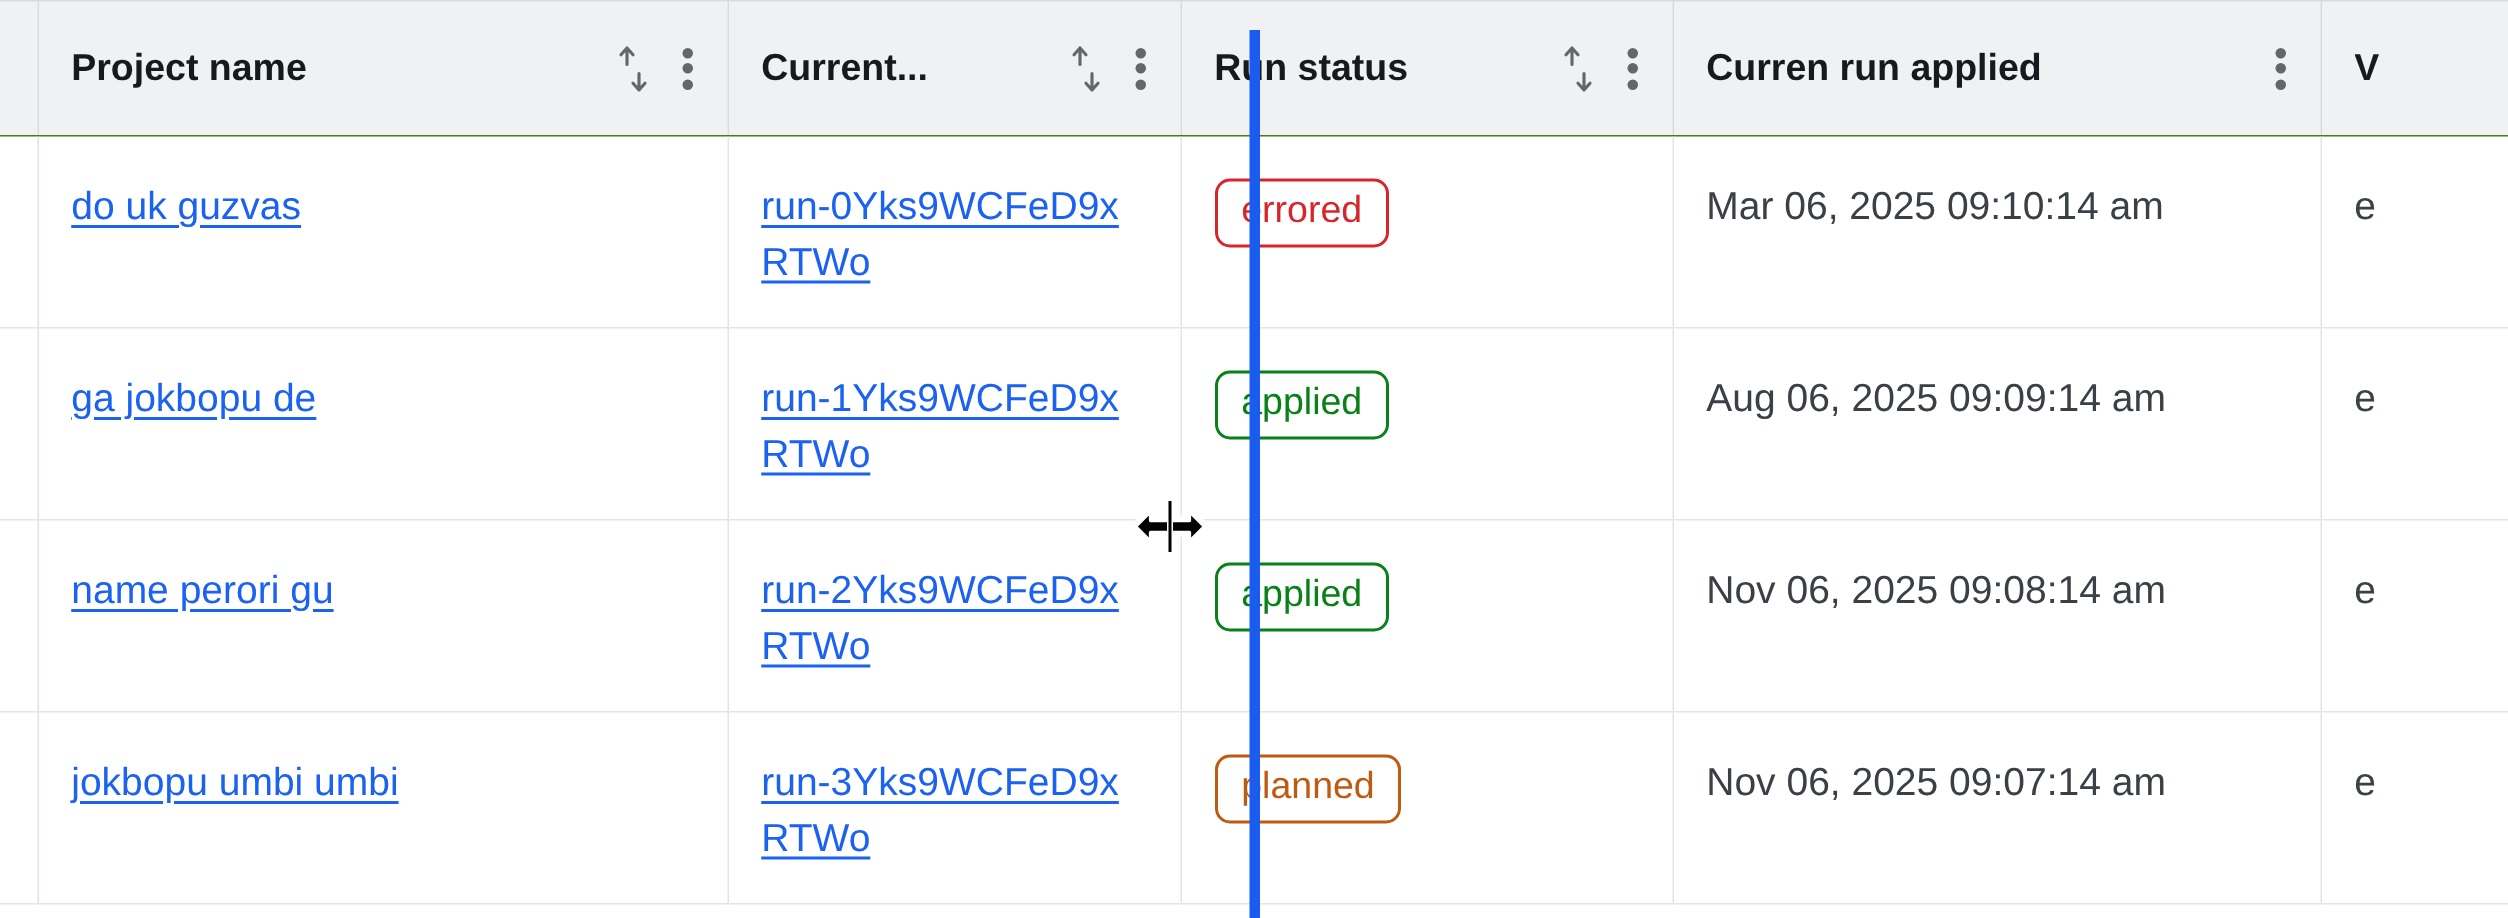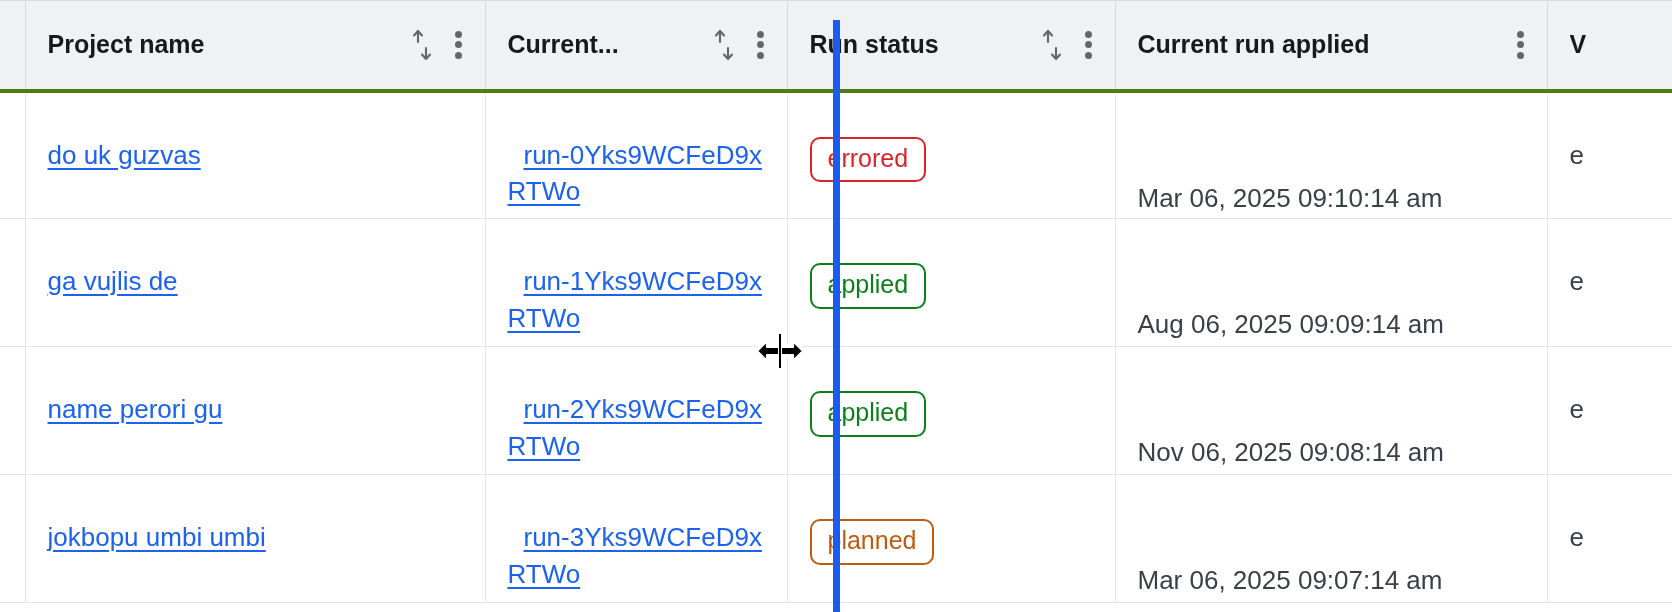--- a/index.html
+++ b/index.html
@@ -23,21 +23,21 @@
     border-collapse: collapse;
     table-layout: fixed;
     width: 1700px;
   }
 
   
   thead tr { height: 90px; }
   thead th {
     background: #f0f1f3;
     border-top: 1px solid #d8dade;
-    border-bottom: 4px solid #4d7c0f;
+    border-bottom: 1px solid #4d7c0f;
     border-right: 1px solid #d8dade;
     padding: 0 22px;
     vertical-align: middle;
     font-size: 25px;
     font-weight: 700;
     color: #16191d;
     text-align: left;
     white-space: nowrap;
   }
   thead th.sel-col { padding: 0; border-right: 1px solid #d8dade; }
@@ -85,46 +85,46 @@
   tbody td {
     border-bottom: 1px solid #e3e5e8;
     border-right: 1px solid #e3e5e8;
     padding: 0 22px;
     vertical-align: top;
     font-size: 26px;
     color: #3b4046;
     line-height: 1.42;
   }
   tbody td.sel-col { padding: 0; border-right: 1px solid #dfe1ea; }
-  tbody td .cell-pad { padding-top: 44px; }
+  tbody td .cell-pad { padding-top: 28px; }
 
   a.cell-link {
     color: #1b62f0;
     text-decoration: underline;
     text-underline-offset: 4px;
     cursor: pointer;
     word-break: break-all;
   }
-  a.cell-link.nowrap-id { word-break: break-all; display: inline; margin-left: 16px; }
+  a.cell-link.nowrap-id { word-break: break-all; display: inline; }
 
   .badge {
     display: inline-block;
     border: 2px solid currentColor;
     border-radius: 10px;
     padding: 6px 16px 8px;
     font-size: 25px;
     line-height: 1.1;
     background: #ffffff;
     white-space: nowrap;
   }
   .badge.errored { color: #d7262b; }
   .badge.applied { color: #0a8018; }
   .badge.planned { color: #bf5b10; }
 
-  .ts { white-space: nowrap; margin-top: 43px; }
+  .ts { white-space: nowrap; }
   .clip { white-space: nowrap; overflow: hidden; }
 
   
   .resize-line {
     position: absolute;
     left: 833px;
     top: 20px;
     width: 7px;
     height: 592px;
     background: #1a5cf0;
@@ -214,21 +214,21 @@
                   <i></i>
                   <i></i>
                   <i></i>
                 </span>
             </span>
           </div>
         </th>
 
         <th>
           <div class="th-inner">
-            <span class="th-label">Current run applied</span>
+            <span class="th-label">Curren run applied</span>
             <span class="th-tools">
               <span class="kebab-icon">
                   <i></i>
                   <i></i>
                   <i></i>
                 </span>
             </span>
           </div>
         </th>
 
@@ -257,21 +257,21 @@
           <div class="cell-pad ts">Mar 06, 2025 09:10:14 am</div>
         </td>
         <td>
           <div class="cell-pad clip">e</div>
         </td>
       </tr>
 
       <tr>
         <td class="sel-col"></td>
         <td>
-          <div class="cell-pad"><a class="cell-link">ga vujlis de</a></div>
+          <div class="cell-pad"><a class="cell-link">ga jokbopu de</a></div>
         </td>
         <td>
           <div class="cell-pad"><a class="cell-link nowrap-id">run-1Yks9WCFeD9xRTWo</a></div>
         </td>
         <td>
           <div class="cell-pad"><span class="badge applied">applied</span></div>
         </td>
         <td>
           <div class="cell-pad ts">Aug 06, 2025 09:09:14 am</div>
         </td>
@@ -304,21 +304,21 @@
         <td>
           <div class="cell-pad"><a class="cell-link">jokbopu umbi umbi</a></div>
         </td>
         <td>
           <div class="cell-pad"><a class="cell-link nowrap-id">run-3Yks9WCFeD9xRTWo</a></div>
         </td>
         <td>
           <div class="cell-pad"><span class="badge planned">planned</span></div>
         </td>
         <td>
-          <div class="cell-pad ts">Mar 06, 2025 09:07:14 am</div>
+          <div class="cell-pad ts">Nov 06, 2025 09:07:14 am</div>
         </td>
         <td>
           <div class="cell-pad clip">e</div>
         </td>
       </tr>
 
     </tbody>
   </table>
 
   <div class="resize-line"></div>

